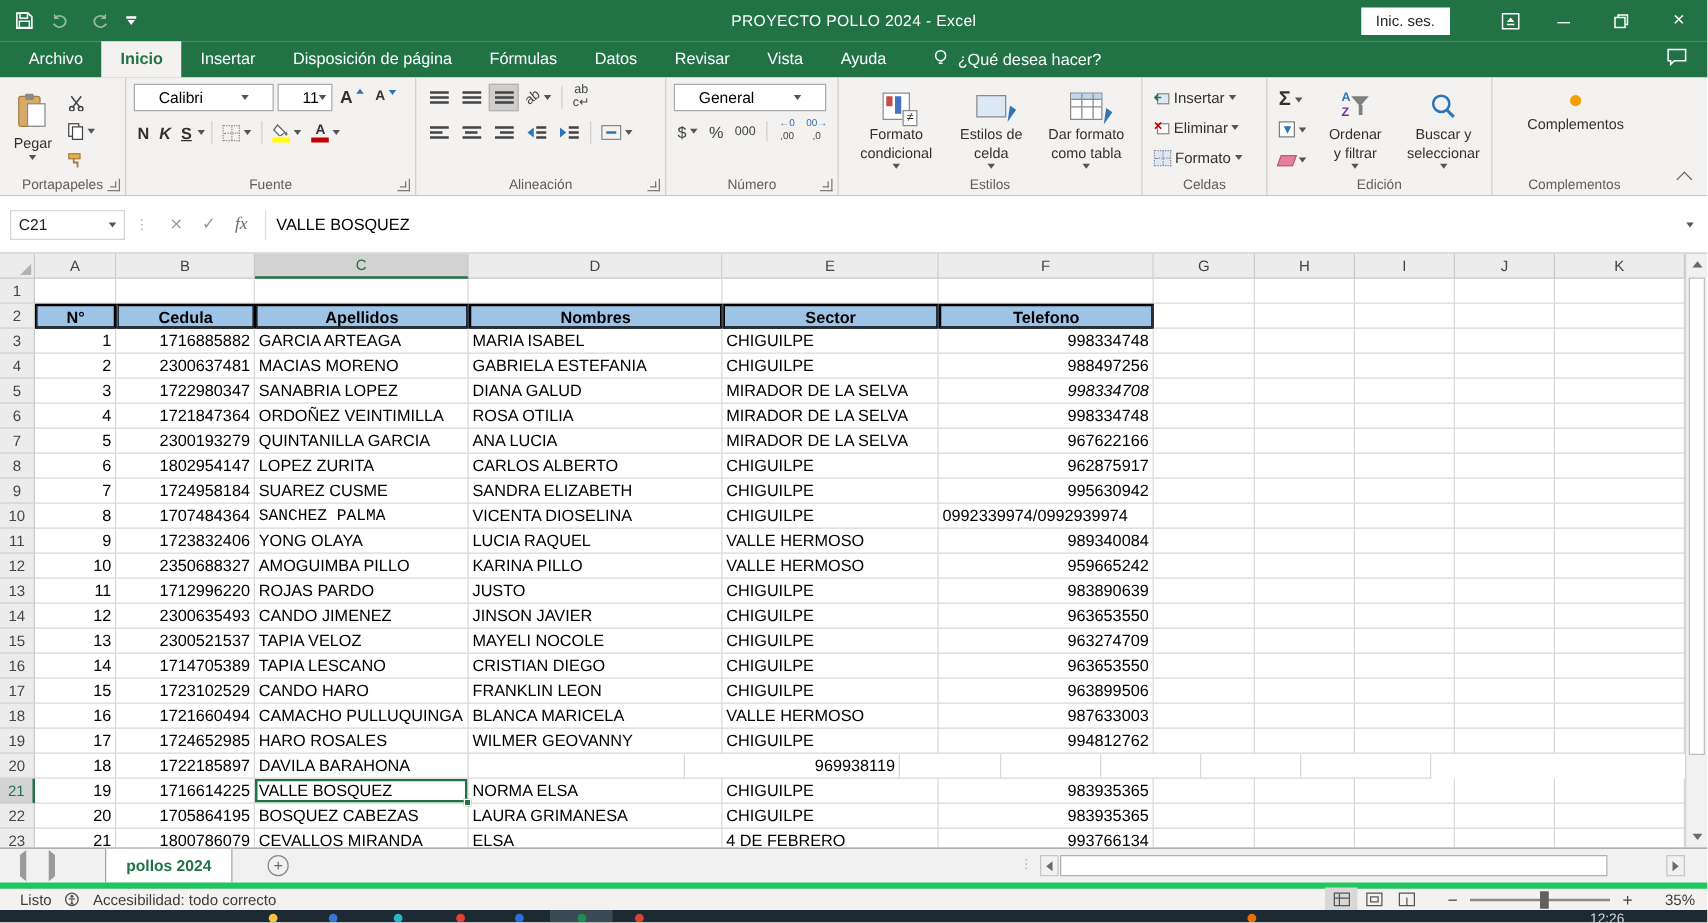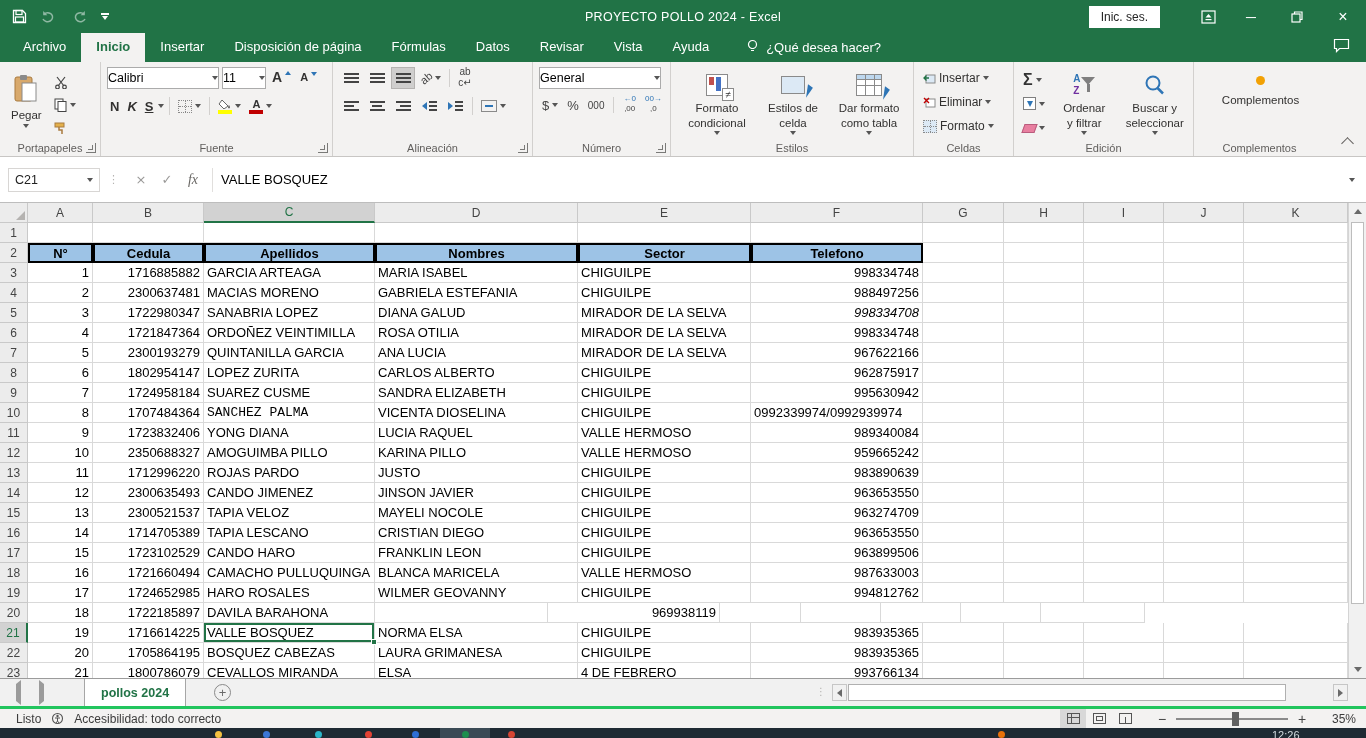--- a/index.html
+++ b/index.html
@@ -29,21 +29,21 @@
   .rgroup { position:relative; height:100%; padding:5px 4px 18px 6px; display:flex; gap:4px; }
   .rgroup + .rgroup { border-left:1px solid #d2d0ce; }
   .glabel { position:absolute; bottom:2px; left:0; right:0; text-align:center; font-size:11px; color:#605e5c; white-space:nowrap; }
   .launcher { position:absolute; bottom:3px; right:4px; width:10px; height:10px; border-right:1.5px solid #7a7a78; border-bottom:1.5px solid #7a7a78; }
   .launcher:after { content:""; position:absolute; right:2px; bottom:2px; width:4px; height:4px; border-right:1.5px solid #7a7a78; border-bottom:1.5px solid #7a7a78; }
   .bigbtn { display:flex; flex-direction:column; align-items:center; justify-content:flex-start; font-size:11.5px; color:#323130; text-align:center; padding:3px 5px; line-height:1.25; }
   .chev { display:inline-block; width:0; height:0; border-left:3.5px solid transparent; border-right:3.5px solid transparent; border-top:4px solid #555; vertical-align:middle; }
   .chev.white { border-top-color:#fff; }
   .minicol { display:flex; flex-direction:column; justify-content:flex-start; gap:5px; padding-top:3px; }
   .sbtn { display:flex; align-items:center; gap:3px; height:20px; padding:0 3px; font-size:12px; color:#323130; }
-  .combo { background:#fff; border:1px solid #ababab; display:flex; align-items:center; font-size:12.5px; color:#000; padding:0 0; height:22px; }
+  .combo { background:#fff; border:1px solid #ababab; display:flex; align-items:center; font-size:12.5px; color:#000; padding:0 19px; height:22px; }
   .combo .chev { margin-left:auto; }
   .lines { display:flex; flex-direction:column; gap:2px; width:15px; }
   .lines i { height:2px; background:#444; display:block; }
   .lines.l-left i:nth-child(2){ width:70%; } .lines.l-left i:nth-child(1),.lines.l-left i:nth-child(3){ width:100%; }
   .lines.l-center i { margin:0 auto; } .lines.l-center i:nth-child(2){ width:66%; } .lines.l-center i:nth-child(1),.lines.l-center i:nth-child(3){ width:100%; }
   .lines.l-right i { margin-left:auto; } .lines.l-right i:nth-child(2){ width:70%; } .lines.l-right i:nth-child(1),.lines.l-right i:nth-child(3){ width:100%; }
   .alignbox { width:24px; height:22px; display:flex; align-items:center; justify-content:center; }
   .alignbox.sel { background:#cfcecd; border:1px solid #b5b3b1; }
   .vdiv { width:1px; background:#d2d0ce; margin:2px 3px; }
   .icon-grid { width:14px; height:13px; border:1px dotted #8a8a8a; position:relative; }
@@ -116,21 +116,21 @@
   .snav { display:flex; align-items:center; gap:18px; padding:0 14px 0 16px; }
   .sheettab { background:#fff; border-left:1px solid #a6a6a6; border-right:1px solid #a6a6a6; padding:0 16px; display:flex; align-items:center; font-size:12.5px; font-weight:bold; color:#217346; margin-left:26px; }
   .addsheet { width:17px; height:17px; border-radius:50%; border:1px solid #8a8a8a; color:#6a6a6a; font-size:13px; line-height:15px; text-align:center; align-self:center; margin-left:28px; }
   .hscroll { position:absolute; left:832px; top:5px; height:17px; width:516px; }
   .hscroll .larr { position:absolute; left:0; top:0; width:15px; height:17px; background:#f1f1f1; border:1px solid #c6c6c6; display:flex; align-items:center; justify-content:center; }
   .hscroll .rarr { position:absolute; right:0; top:0; width:15px; height:17px; background:#f1f1f1; border:1px solid #c6c6c6; display:flex; align-items:center; justify-content:center; }
   .hthumb { position:absolute; left:16px; top:0; width:438px; height:17px; background:#fff; border:1px solid #b0b0b0; }
   .sdots { color:#b5b3b1; font-size:10px; margin-left:auto; position:absolute; left:816px; top:7px; }
 
   
-  .statusbar { position:absolute; top:706px; left:0; width:1366px; height:22px; background:#f3f2f1; border-top:3px solid #22c55e; display:flex; align-items:center; font-size:12px; color:#3b3b3b; }
+  .statusbar { position:absolute; top:706px; left:0; width:1366px; height:22px; background:#f3f2f1; border-top:5px solid #22c55e; display:flex; align-items:center; font-size:12px; color:#3b3b3b; }
   .status-left { display:flex; align-items:center; gap:10px; margin-left:16px; }
   .status-right { margin-left:auto; display:flex; align-items:center; margin-right:10px; gap:0; }
   .viewbtn { width:26px; height:20px; display:flex; align-items:center; justify-content:center; }
   .viewbtn.sel { background:#d8d8d8; }
   .vb-grid { width:13px; height:11px; border:1px solid #555; position:relative; }
   .vb-grid:before{content:"";position:absolute;left:33%;top:0;bottom:0;border-left:1px solid #555;}
   .vb-grid:after{content:"";position:absolute;top:33%;left:0;right:0;border-top:1px solid #555;}
   .vb-page { width:13px; height:11px; border:1px solid #555; position:relative; }
   .vb-page:before{content:"";position:absolute;left:2px;right:2px;top:2px;bottom:2px;border:1px solid #555;}
   .vb-break { width:13px; height:11px; border:1px solid #555; position:relative; }
@@ -706,21 +706,21 @@
         <div class="cell" style="width: 81px;"></div>
         <div class="cell" style="width: 80px;"></div>
         <div class="cell" style="width: 80px;"></div>
         <div class="cell" style="width: 80px;"></div>
         <div class="cell" style="width: 104px;"></div>
       </div>
       <div class="grow">
         <div class="rowhdr">11</div>
         <div class="cell num" style="width: 65px;">9</div>
         <div class="cell num" style="width: 111px;">1723832406</div>
-        <div class="cell" style="width: 171px;">YONG DIANA</div>
+        <div class="cell" style="width: 171px;">YONG OLAYA</div>
         <div class="cell" style="width: 203px;">LUCIA RAQUEL</div>
         <div class="cell" style="width: 173px;">VALLE HERMOSO</div>
         <div class="cell num" style="width: 172px;">989340084</div>
         <div class="cell" style="width: 81px;"></div>
         <div class="cell" style="width: 80px;"></div>
         <div class="cell" style="width: 80px;"></div>
         <div class="cell" style="width: 80px;"></div>
         <div class="cell" style="width: 104px;"></div>
       </div>
       <div class="grow">

